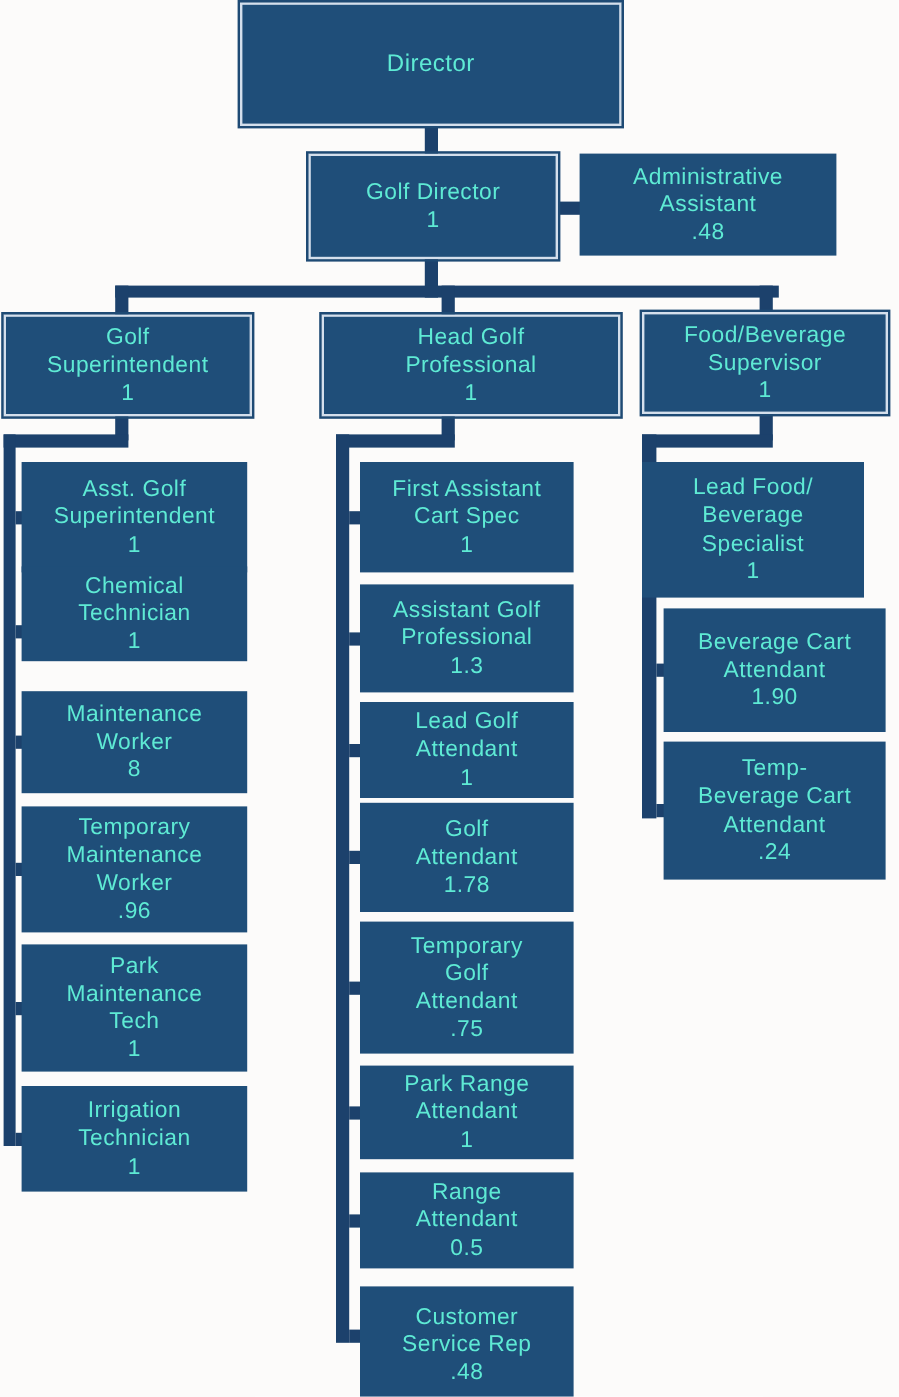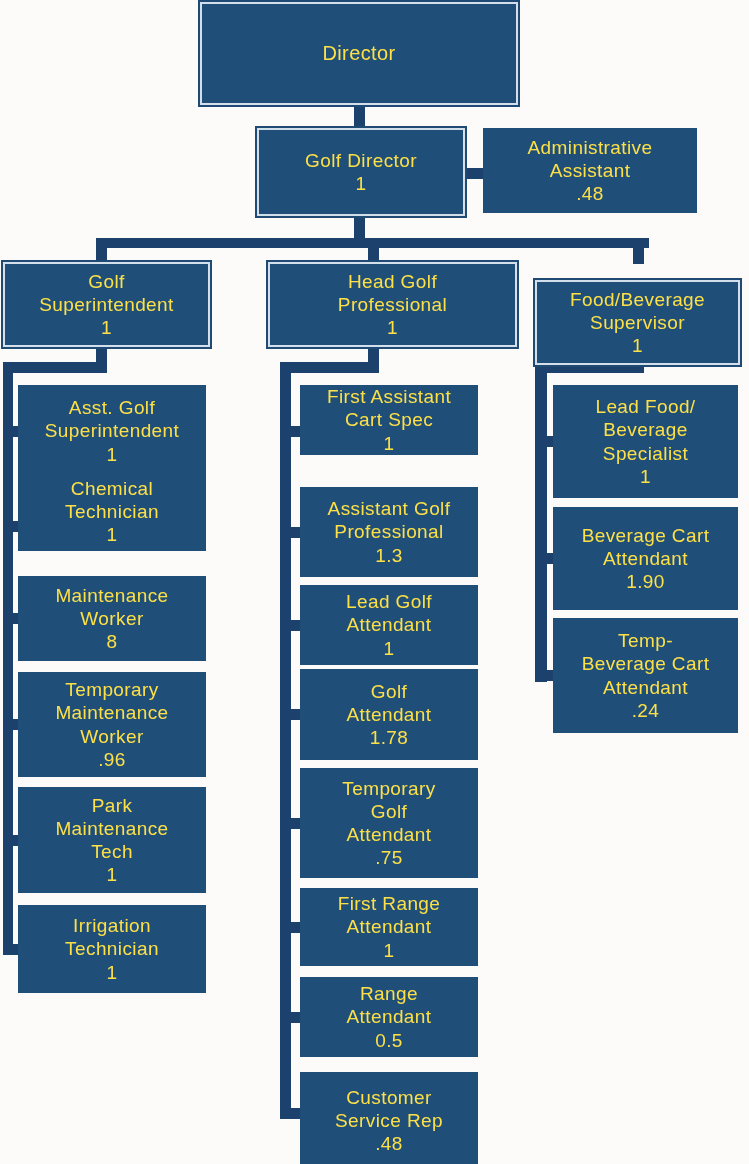--- a/index.html
+++ b/index.html
@@ -6,21 +6,21 @@
   #canvas{
     position:relative;
     width:749px;height:1164px;
     background:#fcfbfa;
     font-family:"Liberation Sans", sans-serif;
     overflow:hidden;
   }
   .box{
     position:absolute;
     background:#1F4E79;
-    color:#fde047;
+    color:#5eead4;
     display:flex;
     flex-direction:column;
     justify-content:center;
     align-items:center;
     text-align:center;
     font-size:19px;
     line-height:1.22;
     letter-spacing:0.4px;
     box-sizing:border-box;
   }
@@ -97,21 +97,21 @@
     <div class="ln">Superintendent</div>
     <div class="ln">1</div>
   </div>
 
   <div class="box bordered" style="left:268px;top:262px;width:249px;height:85px">
     <div class="ln">Head Golf</div>
     <div class="ln">Professional</div>
     <div class="ln">1</div>
   </div>
 
-  <div class="box bordered" style="left:535px;top:280px;width:205px;height:85px">
+  <div class="box bordered" style="left:535px;top:260px;width:205px;height:85px">
     <div class="ln">Food/Beverage</div>
     <div class="ln">Supervisor</div>
     <div class="ln">1</div>
   </div>
 
   <div class="box" style="left:18px;top:385px;width:188px;height:92px">
     <div class="ln">Asst. Golf</div>
     <div class="ln">Superintendent</div>
     <div class="ln">1</div>
   </div>
@@ -141,21 +141,21 @@
     <div class="ln">Tech</div>
     <div class="ln">1</div>
   </div>
 
   <div class="box" style="left:18px;top:905px;width:188px;height:88px">
     <div class="ln">Irrigation</div>
     <div class="ln">Technician</div>
     <div class="ln">1</div>
   </div>
 
-  <div class="box" style="left:300px;top:385px;width:178px;height:70px">
+  <div class="box" style="left:300px;top:385px;width:178px;height:92px">
     <div class="ln">First Assistant</div>
     <div class="ln">Cart Spec</div>
     <div class="ln">1</div>
   </div>
 
   <div class="box" style="left:300px;top:487px;width:178px;height:90px">
     <div class="ln">Assistant Golf</div>
     <div class="ln">Professional</div>
     <div class="ln">1.3</div>
   </div>
@@ -173,38 +173,38 @@
   </div>
 
   <div class="box" style="left:300px;top:768px;width:178px;height:110px">
     <div class="ln">Temporary</div>
     <div class="ln">Golf</div>
     <div class="ln">Attendant</div>
     <div class="ln">.75</div>
   </div>
 
   <div class="box" style="left:300px;top:888px;width:178px;height:78px">
-    <div class="ln">First Range</div>
+    <div class="ln">Park Range</div>
     <div class="ln">Attendant</div>
     <div class="ln">1</div>
   </div>
 
   <div class="box" style="left:300px;top:977px;width:178px;height:80px">
     <div class="ln">Range</div>
     <div class="ln">Attendant</div>
     <div class="ln">0.5</div>
   </div>
 
   <div class="box" style="left:300px;top:1072px;width:178px;height:97px">
     <div class="ln">Customer</div>
     <div class="ln">Service Rep</div>
     <div class="ln">.48</div>
   </div>
 
-  <div class="box" style="left:553px;top:385px;width:185px;height:113px">
+  <div class="box" style="left:535px;top:385px;width:185px;height:113px">
     <div class="ln">Lead Food/</div>
     <div class="ln">Beverage</div>
     <div class="ln">Specialist</div>
     <div class="ln">1</div>
   </div>
 
   <div class="box" style="left:553px;top:507px;width:185px;height:103px">
     <div class="ln">Beverage Cart</div>
     <div class="ln">Attendant</div>
     <div class="ln">1.90</div>

